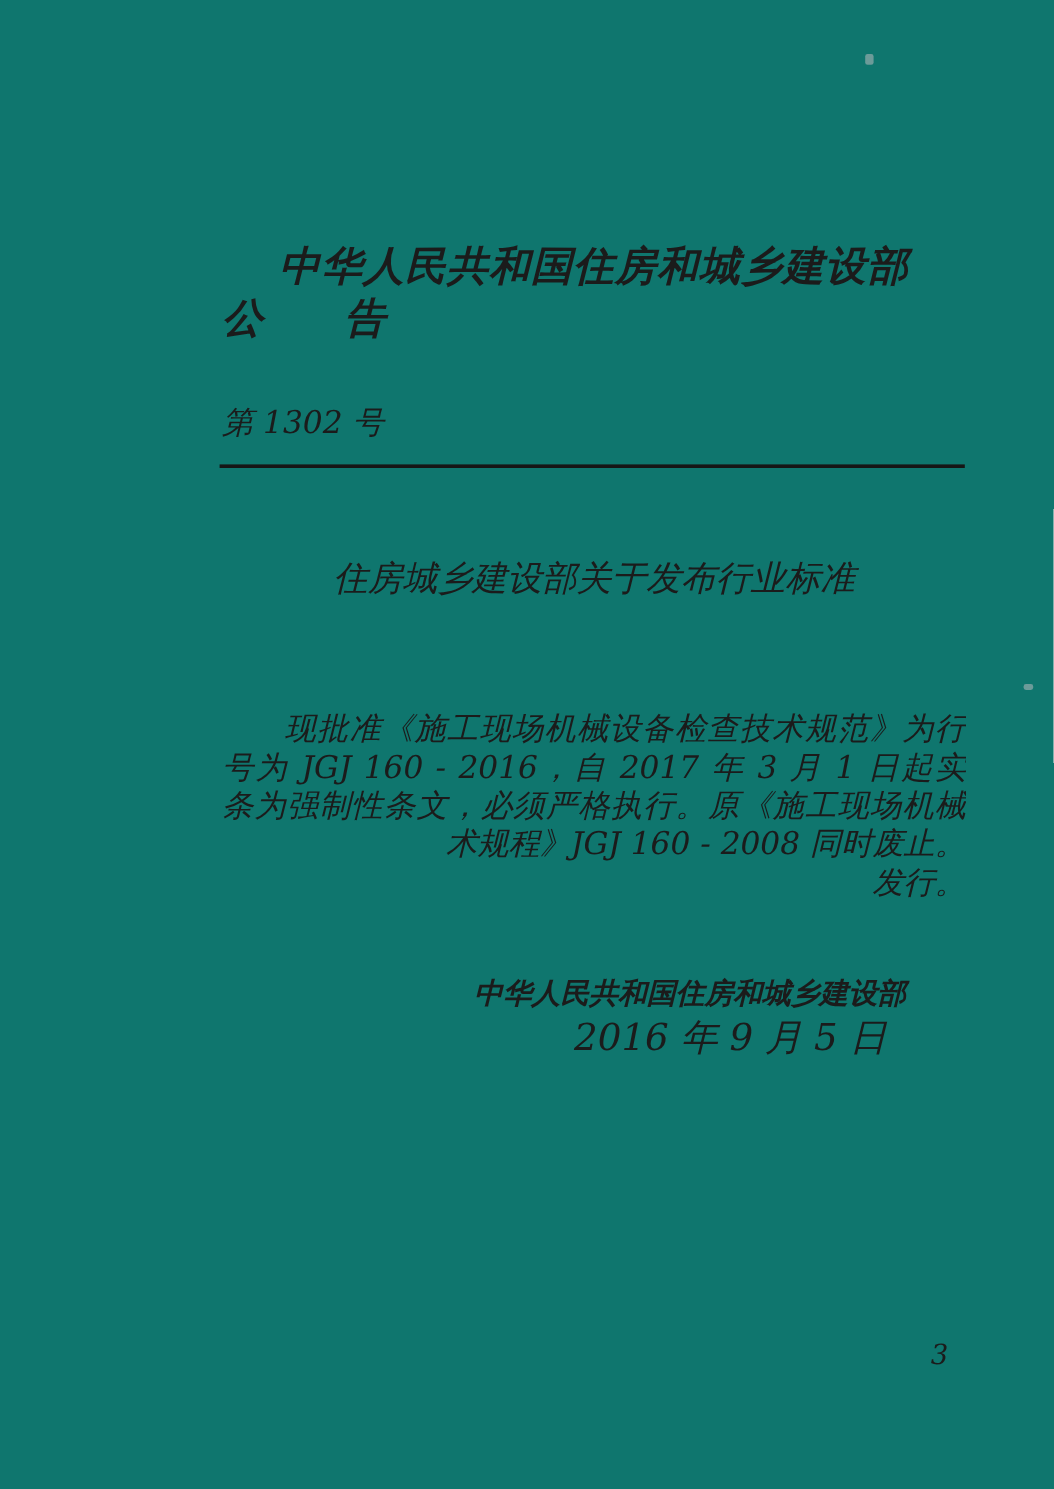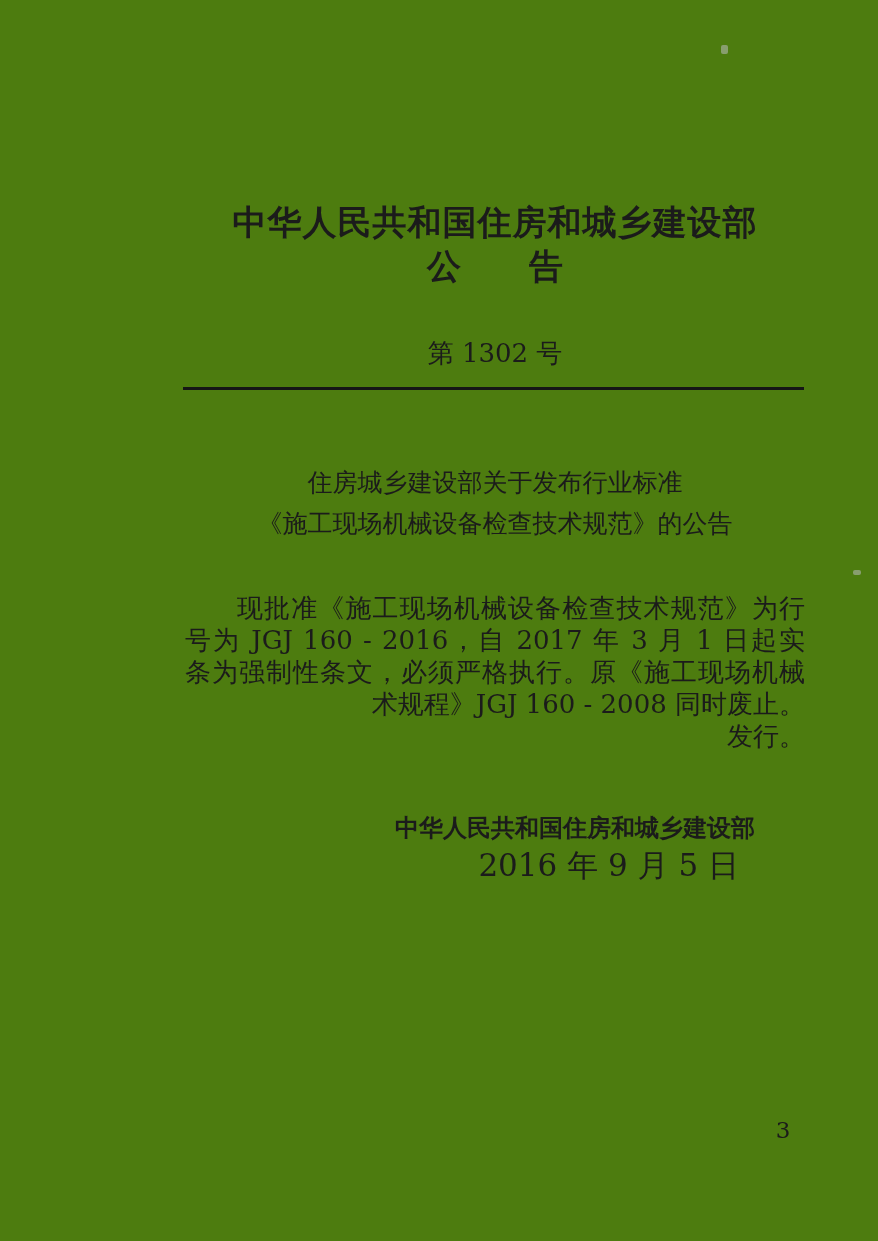--- a/index.html
+++ b/index.html
@@ -5,66 +5,67 @@
   html, body {
     margin: 0;
     padding: 0;
     background: #e8e8e8;
   }
   .page {
     position: relative;
     width: 878px;
     height: 1241px;
     margin: 0 auto;
-    background: #4d7c0f;
+    background: #0f766e;
     color: #1b1b1b;
     font-family: "DejaVu Serif", "Liberation Serif", serif;
     overflow: hidden;
+    font-style: italic;
   }
   .col {
     position: absolute;
     left: 185px;
     width: 620px;
   }
   .org-title {
     top: 205px;
     text-align: center;
     font-size: 34px;
     font-weight: bold;
     letter-spacing: 1px;
     line-height: 1;
     white-space: nowrap;
   }
   .doc-type {
     top: 249px;
-    text-align: center;
+    text-align: left;
     font-size: 34px;
     font-weight: bold;
     line-height: 1;
     white-space: nowrap;
   }
   .doc-number {
     top: 340px;
-    text-align: center;
+    text-align: left;
     font-size: 26px;
     line-height: 1;
     white-space: nowrap;
   }
   .divider {
     position: absolute;
     left: 183px;
     top: 387px;
     width: 621px;
     height: 3px;
     background: #161616;
   }
   .subtitle {
     top: 462px;
     text-align: center;
-    font-size: 25px;
+    font-size: 29px;
     line-height: 41px;
     font-weight: 500;
   }
   .body-text {
     top: 592px;
     font-size: 26px;
     line-height: 32px;
   }
   .bodyline {
     height: 32px;
@@ -123,21 +124,20 @@
   <div class="col org-title">中华人民共和国住房和城乡建设部</div>
 
   <div class="col doc-type">公　　告</div>
 
   <div class="col doc-number">第 1302 号</div>
 
   <div class="divider"></div>
 
   <div class="col subtitle">
     <div>住房城乡建设部关于发布行业标准</div>
-    <div>《施工现场机械设备检查技术规范》的公告</div>
   </div>
 
   <div class="col body-text">
     <div class="bodyline full indent">现批准《施工现场机械设备检查技术规范》为行业标准，编</div>
     <div class="bodyline full">号为 JGJ 160 - 2016，自 2017 年 3 月 1 日起实施。其中，第 4.1.5</div>
     <div class="bodyline full">条为强制性条文，必须严格执行。原《施工现场机械设备检查技</div>
     <div class="bodyline">术规程》JGJ 160 - 2008 同时废止。</div>
     <div class="bodyline">发行。</div>
   </div>
 

